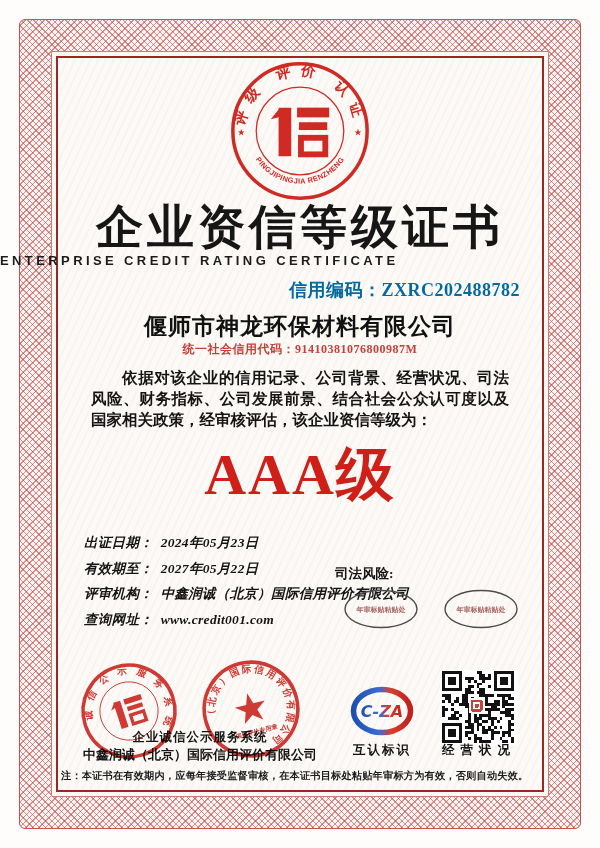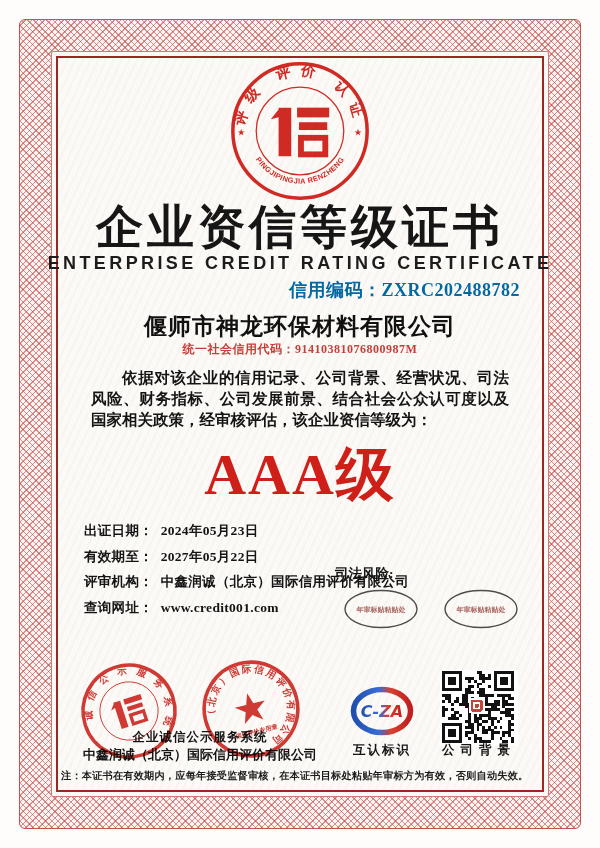--- a/index.html
+++ b/index.html
@@ -26,32 +26,32 @@
     position:absolute;inset:56px;border:2.5px solid #9c2720;
   }
   .texture{
     position:absolute;inset:59px;pointer-events:none;
     background:repeating-linear-gradient(115deg, rgba(210,125,120,.05) 0 2px, transparent 2px 7px);
   }
   
   .emblem{position:absolute;left:222px;top:58px;width:156px;height:146px;}
   .title{position:absolute;left:0;right:0;top:196px;text-align:center;
     font-size:47px;font-weight:bold;letter-spacing:4px;color:#161616;}
-  .subtitle{position:absolute;left:0;right:0;top:253px;text-align:center;
-    font-size:18px;font-weight:bold;letter-spacing:3.4px;color:#1c1c1c;
+  .subtitle{position:absolute;left:0;right:0;top:253px;
+    font-size:13px;font-weight:bold;letter-spacing:3.4px;color:#1c1c1c;
     font-family:"Liberation Sans","DejaVu Sans",sans-serif;}
   .code-line{position:absolute;right:80px;top:278px;font-size:18px;font-weight:bold;color:#0369a1;letter-spacing:.5px;}
   .company{position:absolute;left:0;right:0;top:311px;text-align:center;font-size:23px;font-weight:bold;letter-spacing:1px;color:#111;}
   .uscc{position:absolute;left:0;right:0;top:341px;text-align:center;font-size:12px;font-weight:bold;color:#c4403a;letter-spacing:.5px;}
   .body-par{position:absolute;left:91px;right:91px;top:367px;
     font-size:15.5px;font-weight:bold;line-height:21px;text-align:justify;text-indent:2em;color:#141414;}
   .rating{position:absolute;left:0;right:0;top:436px;text-align:center;
     font-size:58px;font-weight:bold;letter-spacing:2px;color:#cf1f19;}
   
-  .details{position:absolute;left:84px;top:522px;}
+  .details{position:absolute;left:84px;top:534px;font-style:italic;}
   .detail-row{font-size:13.5px;font-weight:bold;margin-bottom:7.5px;color:#141414;letter-spacing:.3px;}
   .detail-row .d-label{margin-right:4px;}
   .annual-label{position:absolute;left:335px;top:565px;font-size:13.5px;font-weight:bold;color:#141414;}
   .ovals{position:absolute;left:343px;top:588px;display:flex;gap:24px;}
   .oval svg{display:block;}
   
   .seal{position:absolute;mix-blend-mode:multiply;opacity:.92;}
   .seal-left{left:76px;top:658px;width:106px;height:106px;transform:rotate(-18deg);}
   .seal-right{left:197px;top:655px;width:108px;height:108px;transform:rotate(-14deg);}
   .caption1{position:absolute;left:55px;top:729px;width:290px;text-align:center;
@@ -397,17 +397,17 @@
         <rect x="19" y="1" width="5" height="5" fill="#ffffff"></rect>
         <rect x="20" y="2" width="3" height="3" fill="#121212"></rect>
         <rect x="0" y="18" width="7" height="7" fill="#121212"></rect>
         <rect x="1" y="19" width="5" height="5" fill="#ffffff"></rect>
         <rect x="2" y="20" width="3" height="3" fill="#121212"></rect>
         <rect x="9.4" y="9.4" width="5.2" height="5.2" fill="#ffffff"></rect>
         <rect x="9.9" y="9.9" width="4.2" height="4.2" fill="#c5433c" rx="0.9"></rect>
         <rect x="10.7" y="10.7" width="2.6" height="2.6" fill="#ffffff" rx="0.5"></rect>
         <rect x="11.3" y="11.3" width="1.4" height="1.4" fill="#c5433c" rx="0.3"></rect>
       </svg></div>
-  <div class="public-label">公司背景</div>
+  <div class="public-label">经营状况</div>
 
   <div class="note">注：本证书在有效期内，应每年接受监督审核，在本证书目标处粘贴年审标方为有效，否则自动失效。</div>
 
 </div>
 
 </body></html>

